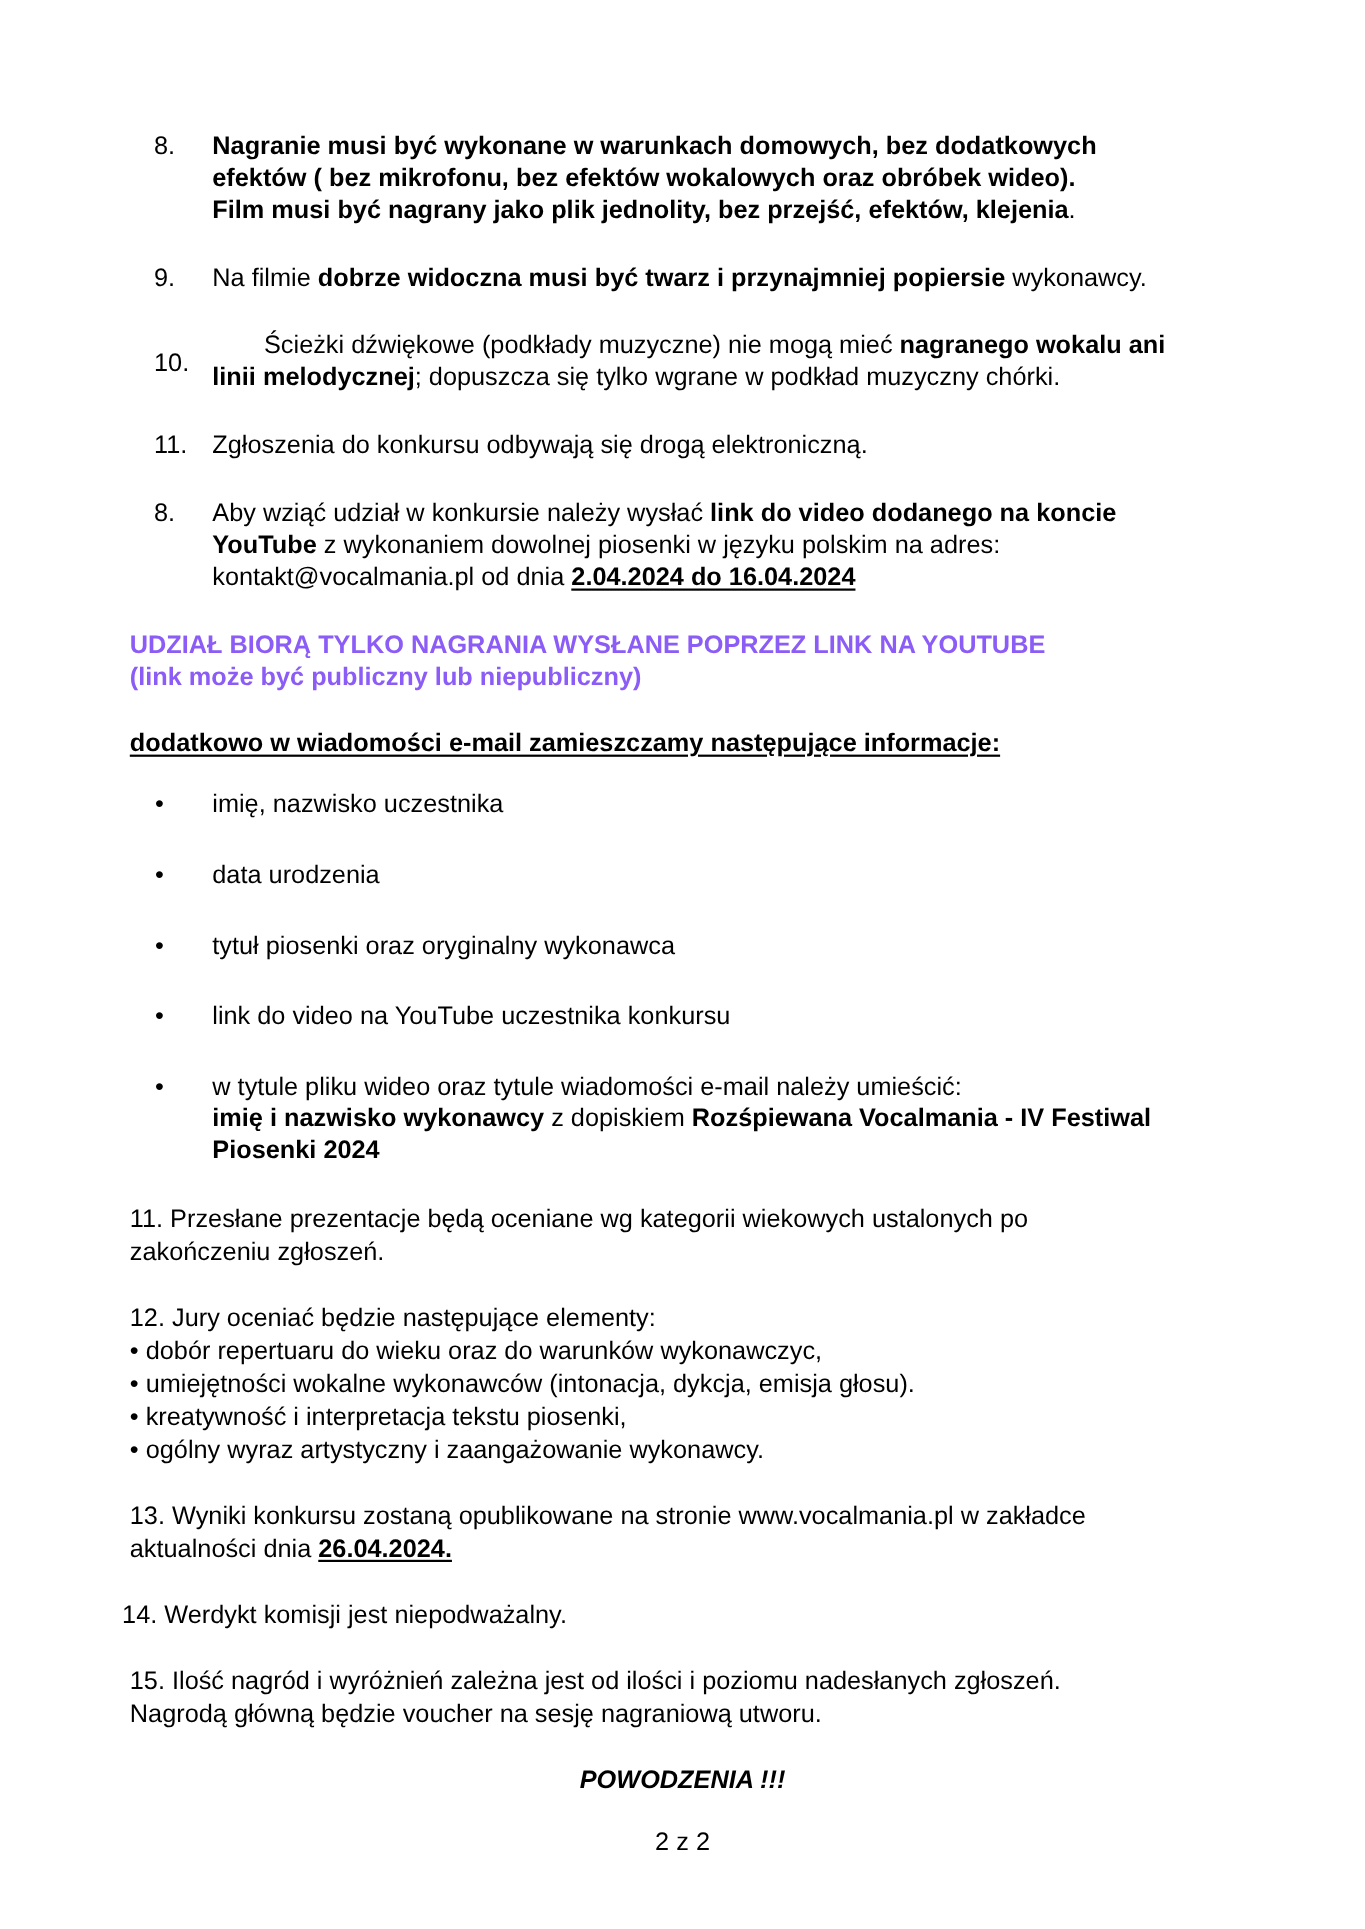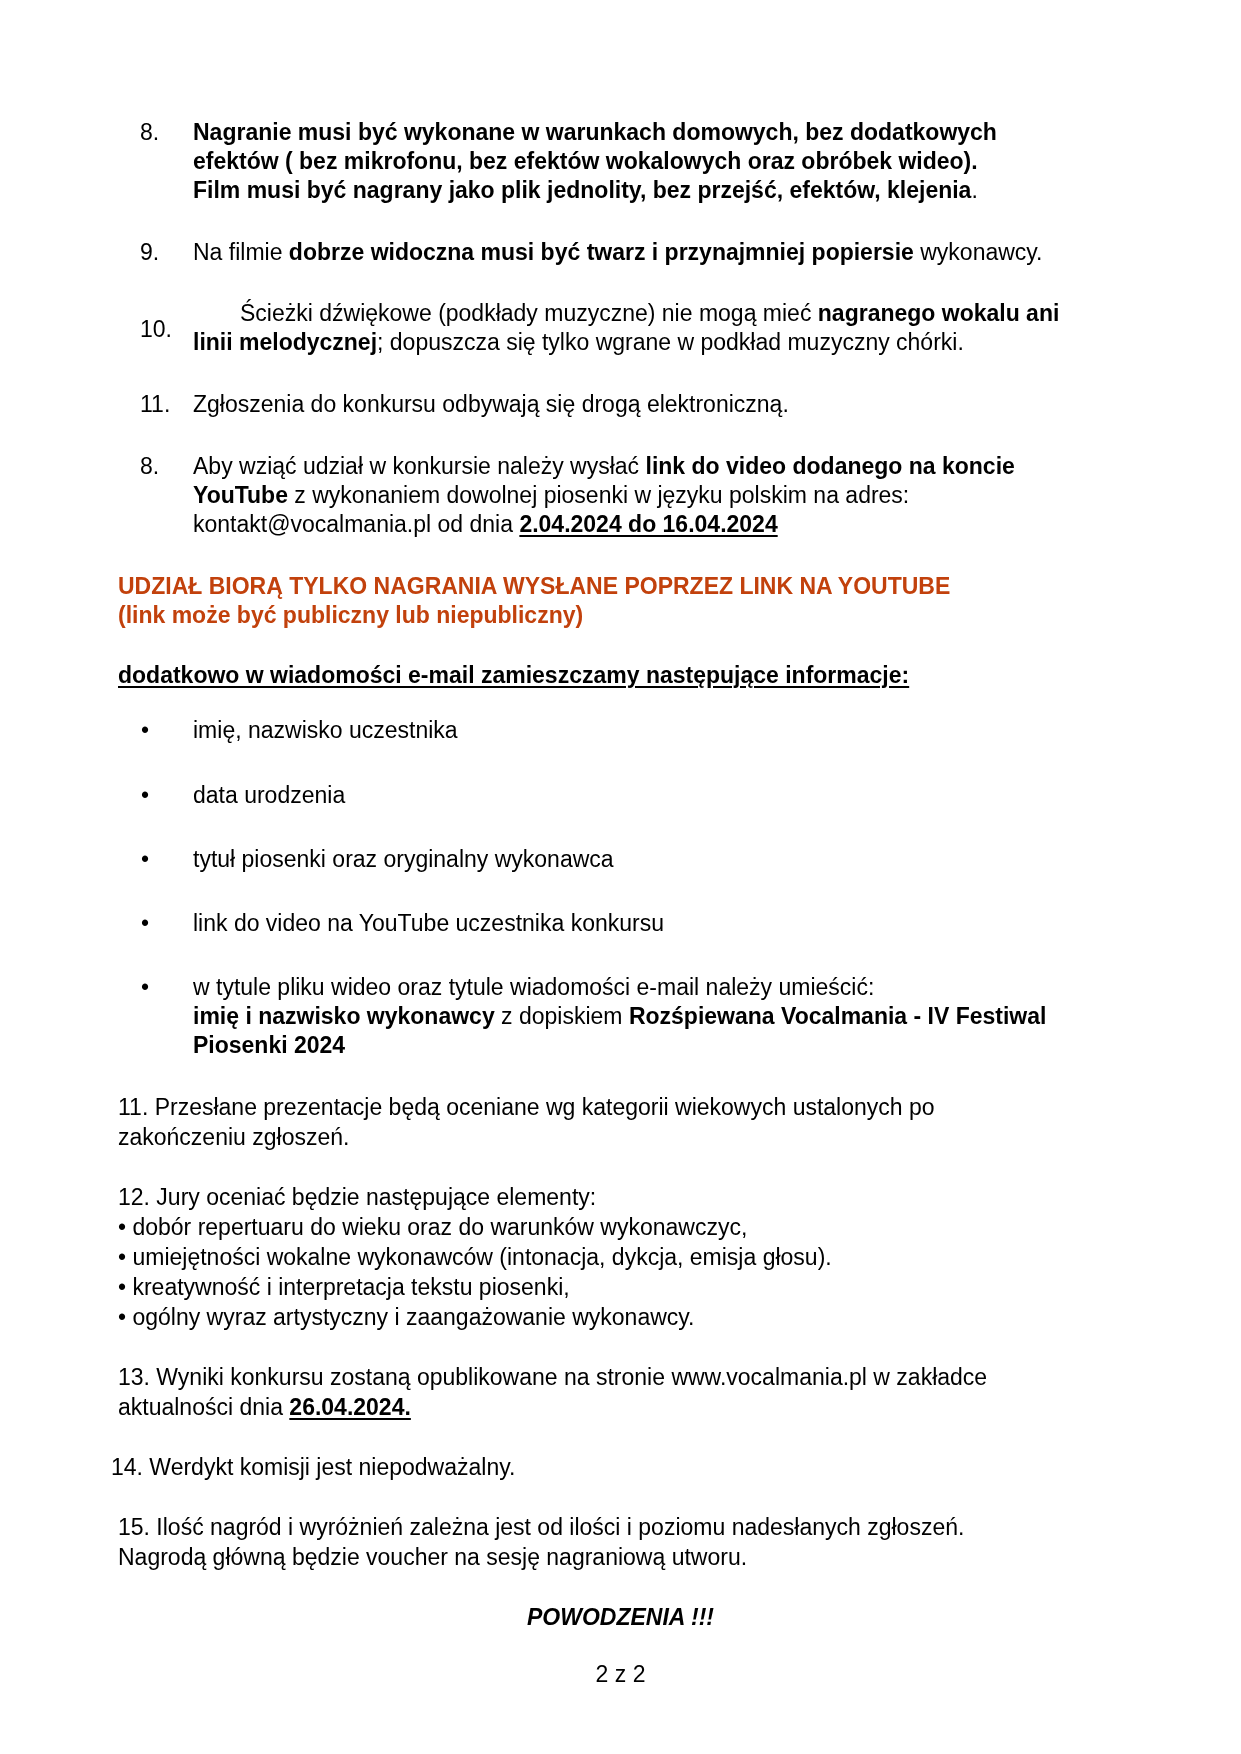--- a/index.html
+++ b/index.html
@@ -4,21 +4,21 @@
   <style>
     html, body { margin: 0; padding: 0; background: #ffffff; }
     body {
       width: 1241px; height: 1754px; position: relative; overflow: hidden;
       font-family: "Liberation Sans", sans-serif; color: #000; font-size: 23px;
     }
     .line { position: absolute; white-space: nowrap; line-height: 29px; }
     .num { position: absolute; left: 140px; }
     .b { font-weight: bold; }
     .u { text-decoration: underline; text-decoration-thickness: 2px; text-underline-offset: 3px; }
-    .red { color: #c2410c; font-weight: bold; }
+    .red { color: #8b5cf6; font-weight: bold; }
     .center { position: absolute; left: 0; width: 1241px; text-align: center; }
     .ib { font-weight: bold; font-style: italic; }
     .bullet { position: absolute; left: 141px; }
   </style>
 </head>
 <body>
 
 <div>
   <span class="line num" style="top:118px;">8.</span>
   <div class="line b" style="left:193px; top:118px;">Nagranie musi być wykonane w warunkach domowych, bez dodatkowych</div>

